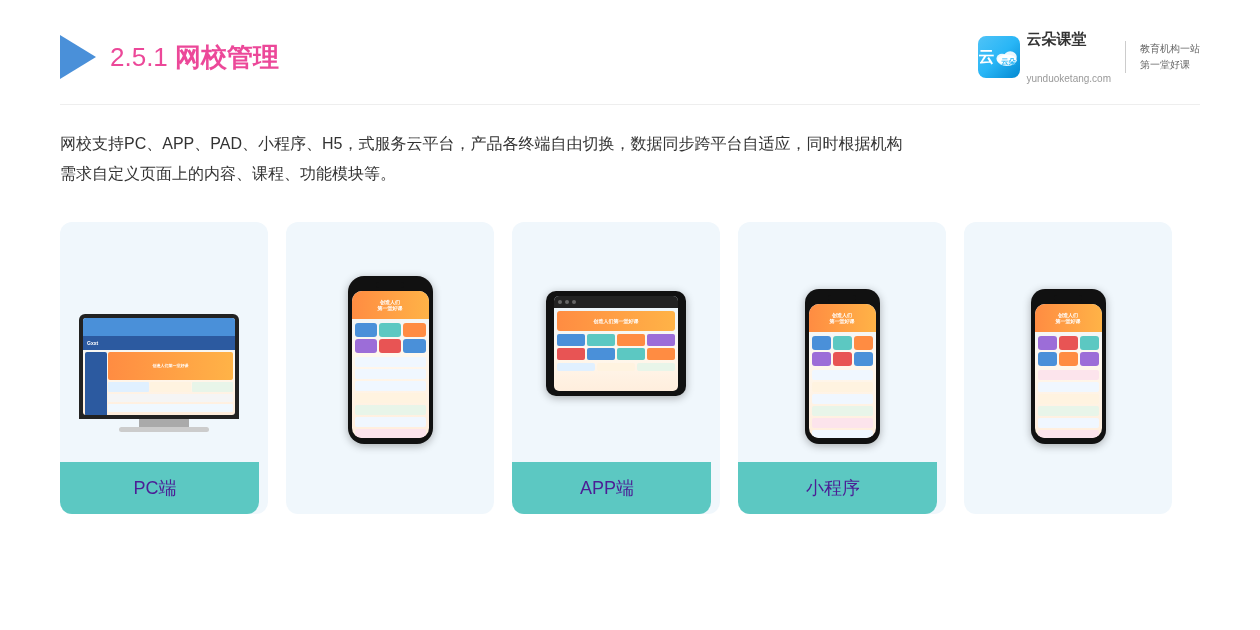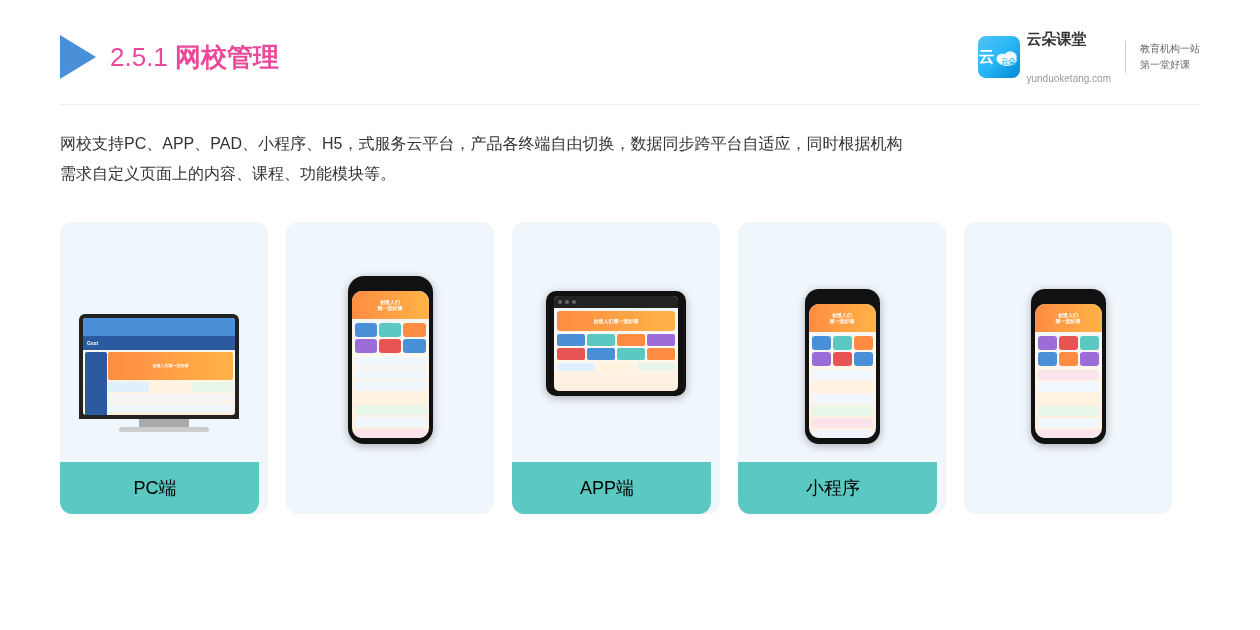--- a/index.html
+++ b/index.html
@@ -153,21 +153,21 @@
       display: flex;
       align-items: flex-end;
       justify-content: center;
       margin-bottom: 0;
     }
 
     .card-label-bar {
       width: calc(100% + 36px);
       margin-left: -18px;
       background: #5cc8c2;
-      color: #000000;
+      color: #4c1d95;
       text-align: center;
       font-size: 18px;
       font-weight: 500;
       padding: 14px 0;
       margin-top: 18px;
       border-radius: 0 0 12px 12px;
     }
 
     
     .pc-mockup {

